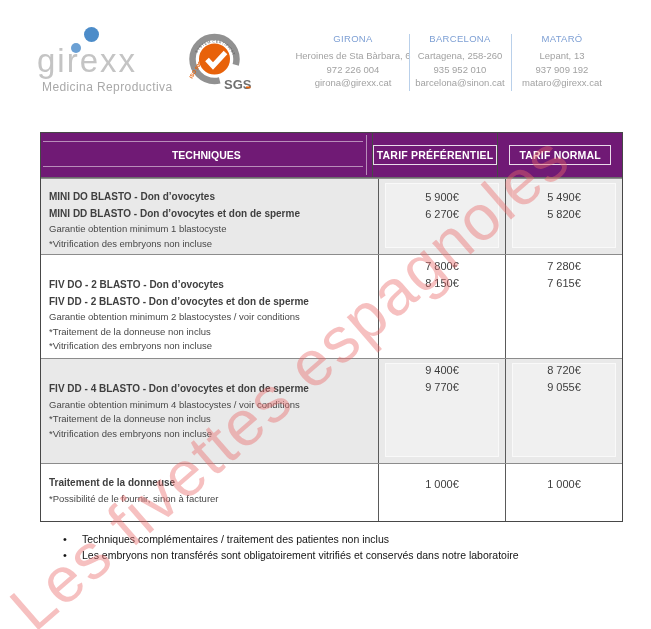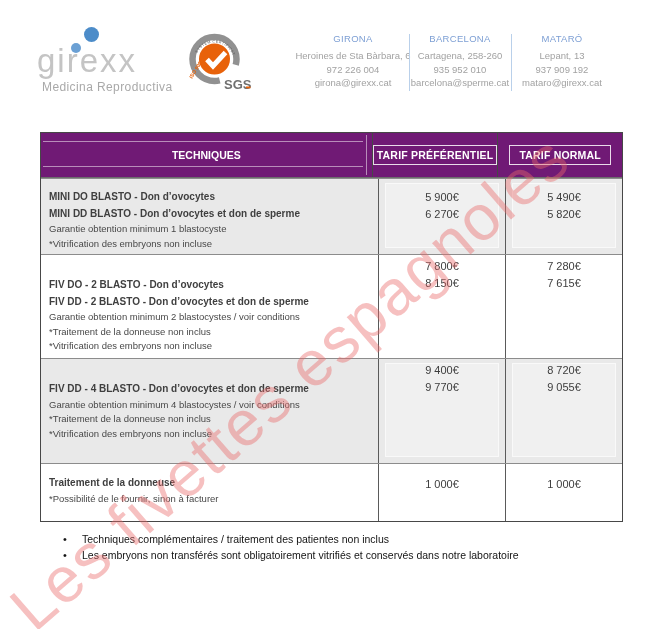--- a/index.html
+++ b/index.html
@@ -92,21 +92,21 @@
     <div class="city">GIRONA</div>
     <div class="ln">Heroines de Sta Bàrbara, 6</div>
     <div class="ln">972 226 004</div>
     <div class="ln">girona@girexx.cat</div>
   </div>
   <div class="vdiv vdiv-1"></div>
   <div class="loc loc-2">
     <div class="city">BARCELONA</div>
     <div class="ln">Cartagena, 258-260</div>
     <div class="ln">935 952 010</div>
-    <div class="ln">barcelona@sperme.cat</div>
+    <div class="ln">barcelona@sinon.cat</div>
   </div>
   <div class="vdiv vdiv-2"></div>
   <div class="loc loc-3">
     <div class="city">MATARÓ</div>
     <div class="ln">Lepant, 13</div>
     <div class="ln">937 909 192</div>
     <div class="ln">mataro@girexx.cat</div>
   </div>
 
   <div class="tbl">

